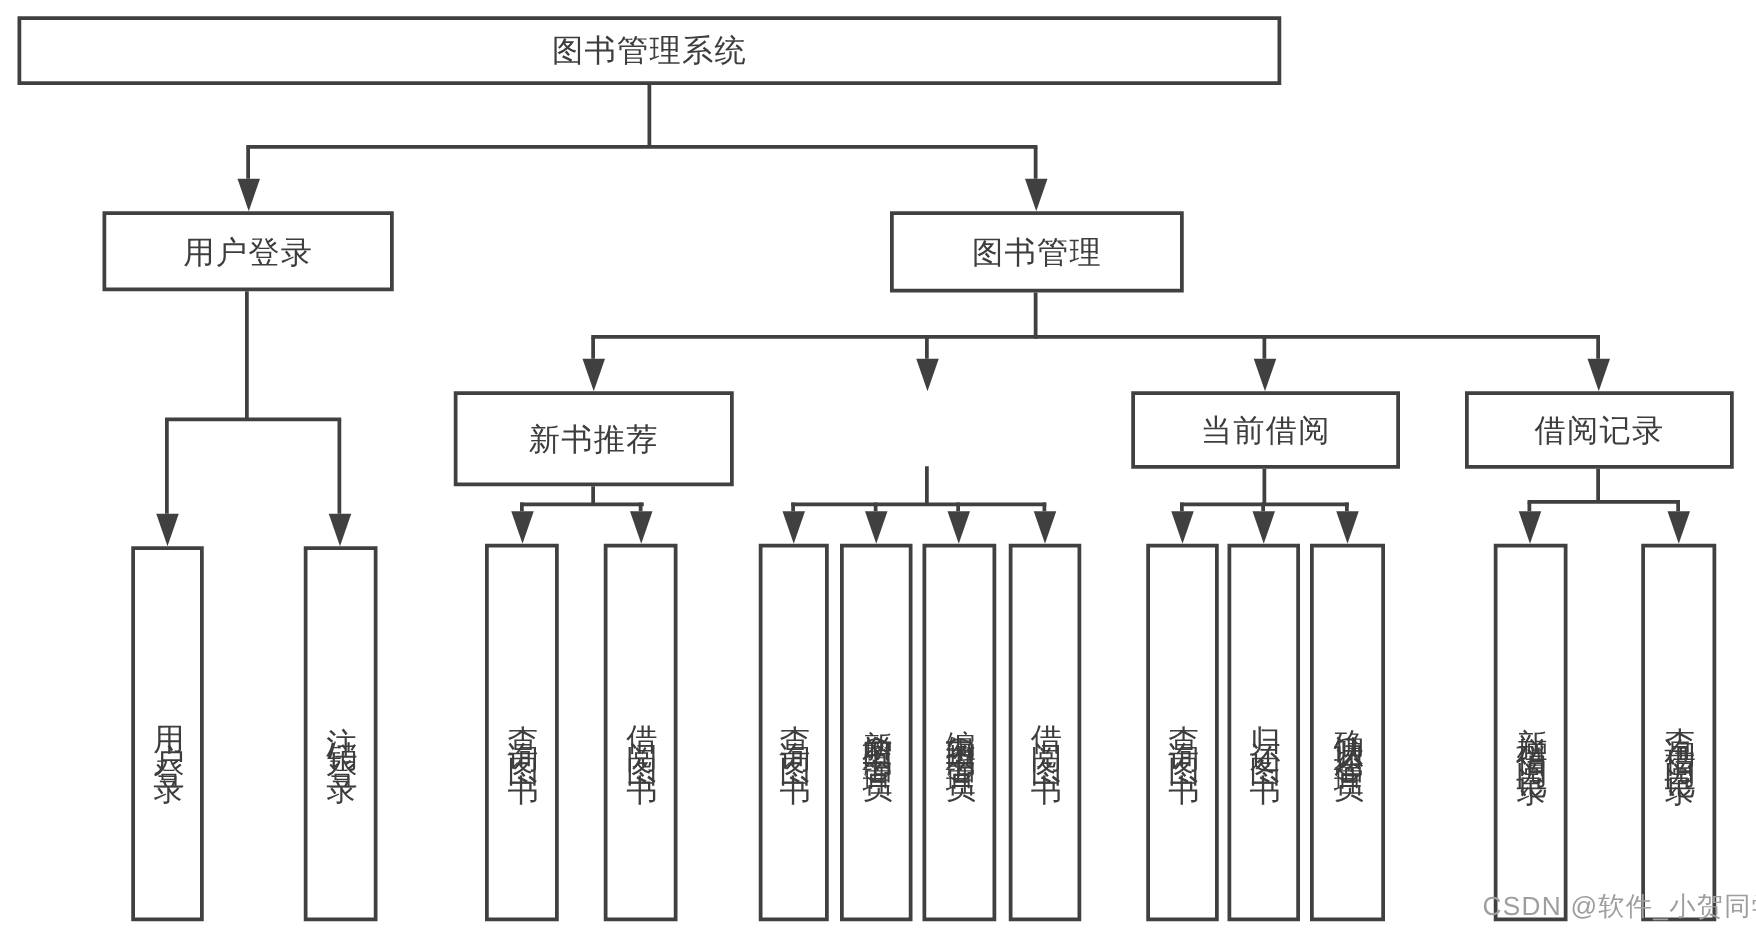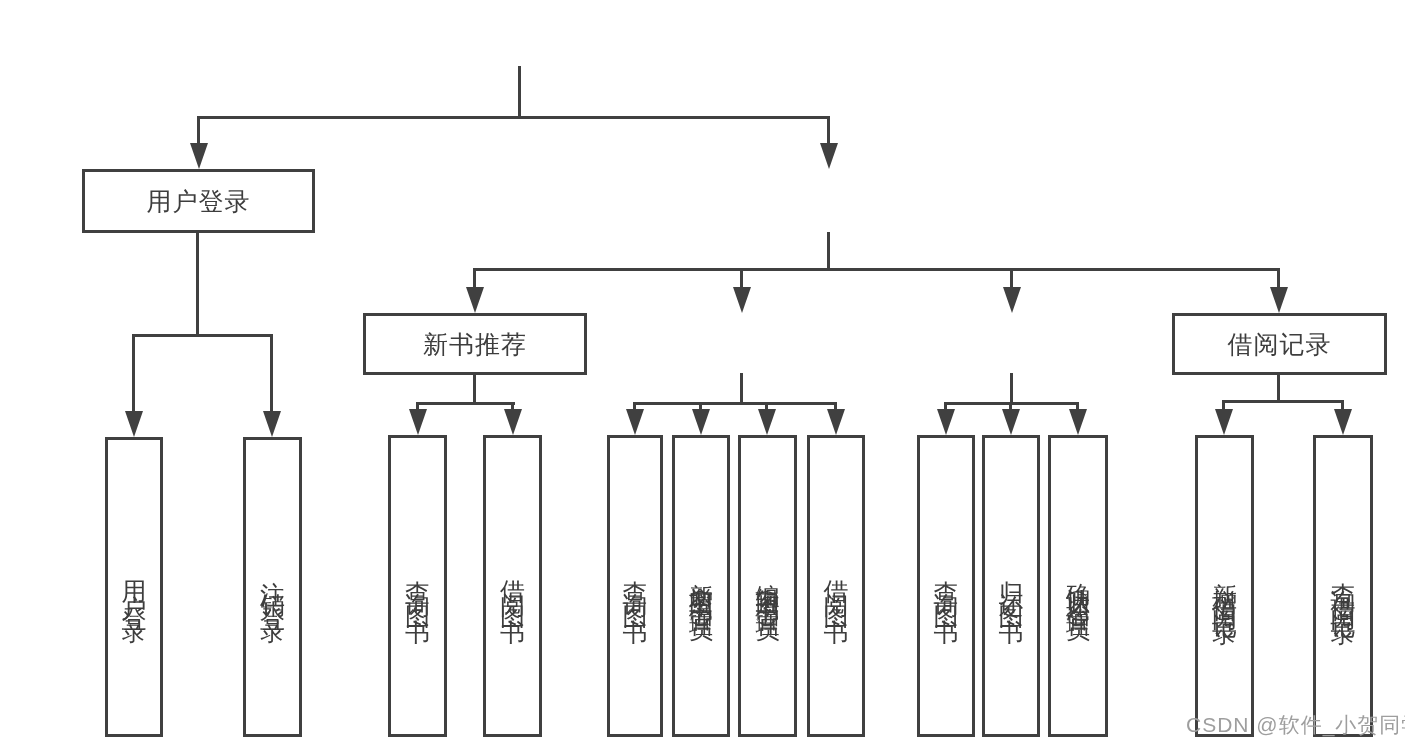--- a/index.html
+++ b/index.html
@@ -78,44 +78,53 @@
     letter-spacing: 1px;
     z-index: 5;
     white-space: nowrap;
   }
 </style>
 </head>
 <body>
 
 <div id="stage">
 
+  <div class="node" style="left:14px;top:13px;width:1011px;height:55px">
+    <span>图书管理系统</span>
+  </div>
 
   <div class="vline" style="left:518px;top:66px;height:52px"></div>
   <div class="hline" style="left:197px;top:116px;width:633px"></div>
   <div class="arrow" style="left:197px;top:118px;height:25px"></div>
   <div class="arrow" style="left:827px;top:118px;height:25px"></div>
 
   <div class="node" style="left:82px;top:169px;width:233px;height:64px">
     <span>用户登录</span>
+  </div>
+  <div class="node" style="left:712px;top:169px;width:235px;height:65px">
+    <span>图书管理</span>
   </div>
 
   <div class="vline" style="left:196px;top:231px;height:105px"></div>
   <div class="hline" style="left:132px;top:334px;width:141px"></div>
   <div class="arrow" style="left:132px;top:336px;height:75px"></div>
   <div class="arrow" style="left:270px;top:336px;height:75px"></div>
 
   <div class="vline" style="left:827px;top:232px;height:39px"></div>
   <div class="hline" style="left:473px;top:268px;width:807px"></div>
   <div class="arrow" style="left:473px;top:270px;height:17px"></div>
   <div class="arrow" style="left:740px;top:270px;height:17px"></div>
   <div class="arrow" style="left:1010px;top:270px;height:17px"></div>
   <div class="arrow" style="left:1277px;top:270px;height:17px"></div>
 
-  <div class="node" style="left:363px;top:313px;width:224px;height:62px">
+  <div class="node" style="left:363px;top:313px;width:224px;height:76px">
     <span>新书推荐</span>
+  </div>
+  <div class="node" style="left:905px;top:313px;width:215px;height:62px">
+    <span>当前借阅</span>
   </div>
   <div class="node" style="left:1172px;top:313px;width:215px;height:62px">
     <span>借阅记录</span>
   </div>
 
   <div class="vline" style="left:473px;top:373px;height:31px"></div>
   <div class="hline" style="left:416px;top:402px;width:99px"></div>
   <div class="arrow" style="left:416px;top:402px;height:7px"></div>
   <div class="arrow" style="left:511px;top:402px;height:7px"></div>
 

